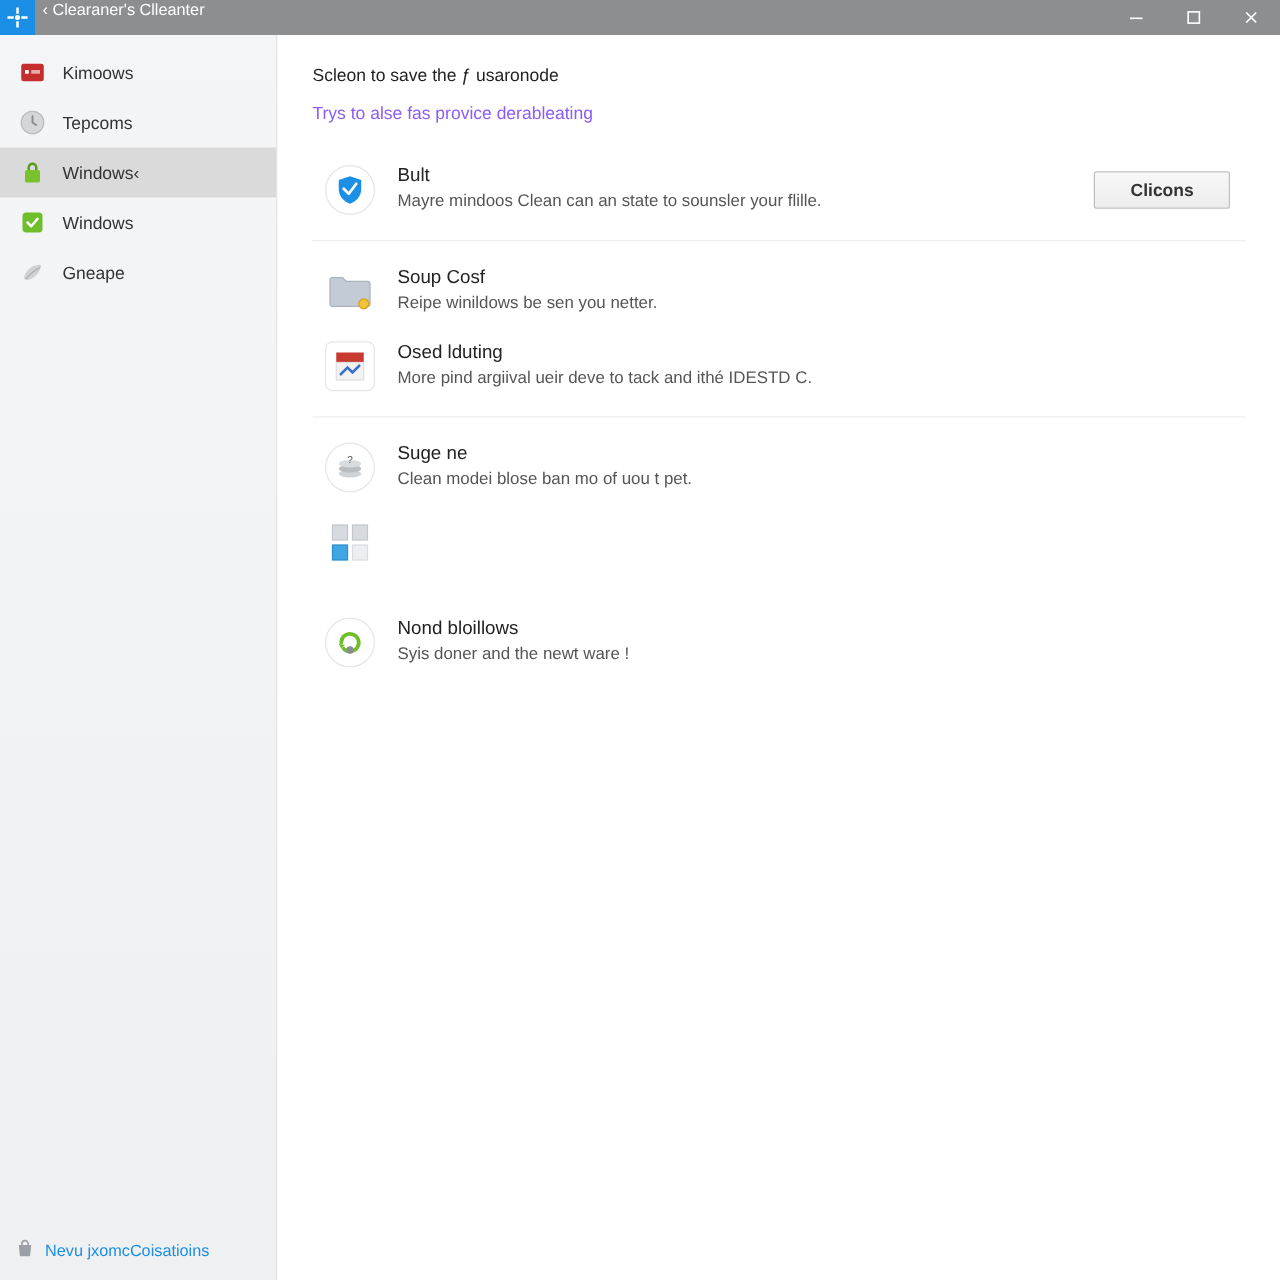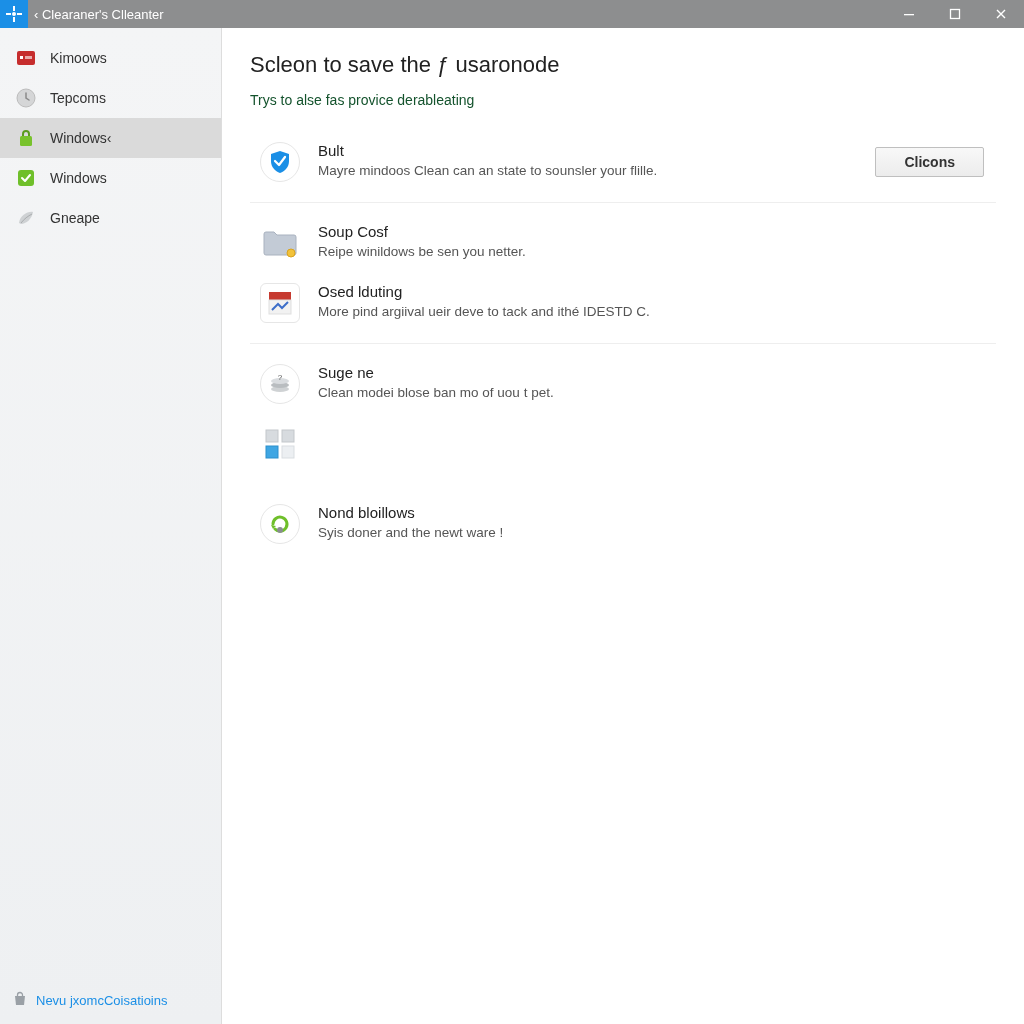--- a/index.html
+++ b/index.html
@@ -1,36 +1,36 @@
 <!DOCTYPE html>
 <html><head>
 <meta charset="utf-8">
 <style>
   * { box-sizing: border-box; margin: 0; padding: 0; }
   html, body { width: 1024px; height: 1024px; font-family: "Segoe UI", Arial, sans-serif; background: #fff; overflow: hidden; }
   .window { width: 1024px; height: 1024px; display: flex; flex-direction: column; }
-  .titlebar { height: 28px; background: #8d8e8f; display: flex; align-items: center; color: #fff; font-size: 13px; }
+  .titlebar { height: 28px; background: #8d8e8f; display: flex; align-items: flex-start; color: #fff; font-size: 13px; }
   .titlebar-icon { width: 28px; height: 28px; background: #1b8fe6; display: flex; align-items: center; justify-content: center; flex-shrink: 0; }
   .titlebar-text { padding-left: 6px; flex: 1; }
   .win-controls { display: flex; height: 100%; }
   .win-btn { width: 46px; height: 100%; display: flex; align-items: center; justify-content: center; color: #fff; cursor: pointer; }
   .win-btn svg { display: block; }
 
   .body { flex: 1; display: flex; min-height: 0; }
   .sidebar { width: 222px; background: linear-gradient(to bottom, #f4f5f6, #eef0f2); border-right: 1px solid #ddd; display: flex; flex-direction: column; }
   .sidebar-top { flex: 1; padding-top: 10px; }
   .side-item { display: flex; align-items: center; height: 40px; padding: 0 14px; font-size: 14px; color: #333; cursor: pointer; gap: 12px; }
   .side-item.selected { background: #dadada; }
   .side-icon { width: 24px; height: 24px; display: flex; align-items: center; justify-content: center; flex-shrink: 0; }
   .sidebar-bottom { padding: 14px 12px; }
   .promo { display: flex; align-items: center; gap: 8px; color: #1b8fe6; font-size: 13px; cursor: pointer; }
 
   .main { flex: 1; background: #fff; padding: 24px 28px 0 28px; overflow: auto; }
-  .main-title { font-size: 22px; font-weight: 400; color: #222; margin-bottom: 14px; }
-  .main-sub { font-size: 14px; color: #14532d; margin-bottom: 14px; }
+  .main-title { font-size: 14px; font-weight: 400; color: #222; margin-bottom: 14px; }
+  .main-sub { font-size: 14px; color: #8b5cf6; margin-bottom: 14px; }
 
   .section { border-top: 1px solid #eee; padding: 10px 0 10px 0; }
   .section.first { border-top: none; }
   .row { display: flex; align-items: flex-start; padding: 10px 0; gap: 18px; }
   .row-icon { width: 40px; height: 40px; border-radius: 6px; display: flex; align-items: center; justify-content: center; flex-shrink: 0; margin-left: 10px; }
   .row-text { flex: 1; }
   .row-title { font-size: 15px; color: #222; margin-bottom: 4px; }
   .row-desc { font-size: 13.5px; color: #555; }
   .action-btn { border: 1px solid #bfbfbf; background: linear-gradient(#f8f8f8, #ececec); padding: 6px 28px; font-size: 14px; color: #333; border-radius: 2px; cursor: pointer; margin-right: 12px; align-self: center; font-weight: bold; }
 

